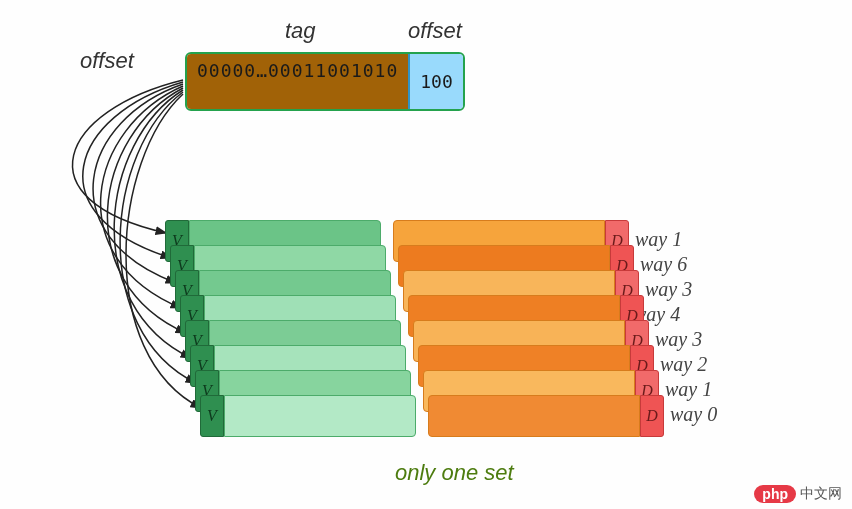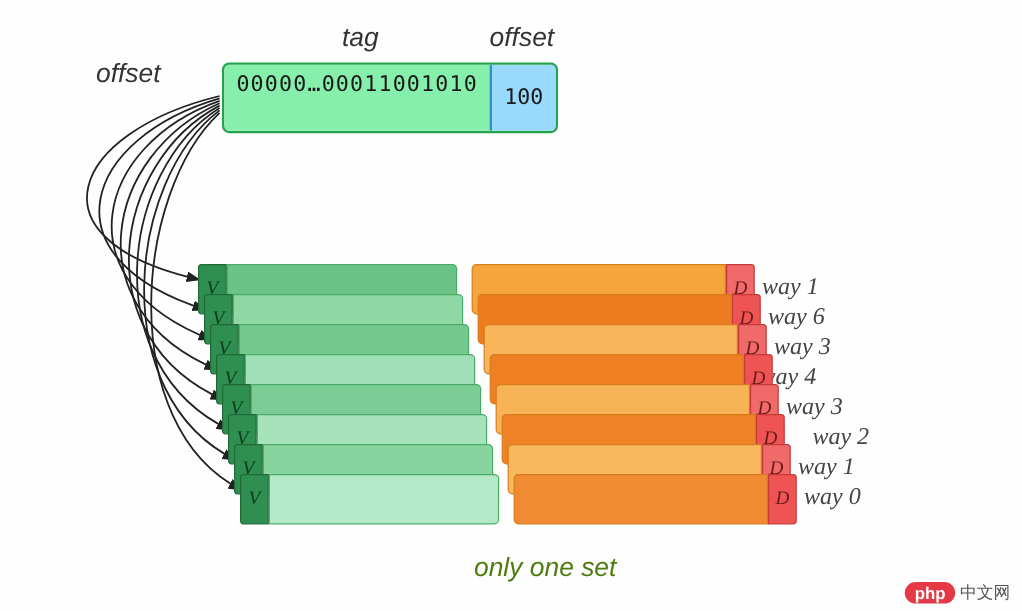--- a/index.html
+++ b/index.html
@@ -26,21 +26,21 @@
     .addr-box {
       position: absolute;
       top: 52px;
       left: 185px;
       display: flex;
       border: 2px solid #24a24d;
       border-radius: 6px;
       overflow: hidden;
     }
     .addr-tag {
-      background: #86efac;
+      background: #a16207;
       padding: 6px 10px;
       font-size: 18px;
       font-family: monospace;
       letter-spacing: 1px;
       color: #1a1a1a;
       text-align: right;
     }
     .addr-offset {
       background: #99dafc;
       border-left: 2px solid #2e93c5;
@@ -210,21 +210,21 @@
       <div class="datafield" style="background: rgb(248, 179, 87);"></div>
       <div class="dbit" style="background: rgb(241, 106, 106);">D</div>
     </div>
     <div class="waylabel" style="left: 485px; top: 108px;">way 3</div>
     <div class="way" style="left: 20px; top: 125px; z-index: 6;">
       <div class="vbit">V</div>
       <div class="tagfield" style="background: rgb(166, 227, 187);"></div>
       <div class="datafield" style="background: rgb(239, 129, 38);"></div>
       <div class="dbit" style="background: rgb(239, 84, 84);">D</div>
     </div>
-    <div class="waylabel" style="left: 507px; top: 133px;">way 2</div>
+    <div class="waylabel" style="left: 490px; top: 133px;">way 2</div>
     <div class="way" style="left: 25px; top: 150px; z-index: 7;">
       <div class="vbit">V</div>
       <div class="tagfield" style="background: rgb(135, 212, 158);"></div>
       <div class="datafield" style="background: rgb(249, 184, 93);"></div>
       <div class="dbit" style="background: rgb(241, 106, 106);">D</div>
     </div>
     <div class="waylabel" style="left: 495px; top: 158px;">way 1</div>
     <div class="way" style="left: 30px; top: 175px; z-index: 8;">
       <div class="vbit">V</div>
       <div class="tagfield" style="background: rgb(179, 233, 198);"></div>

